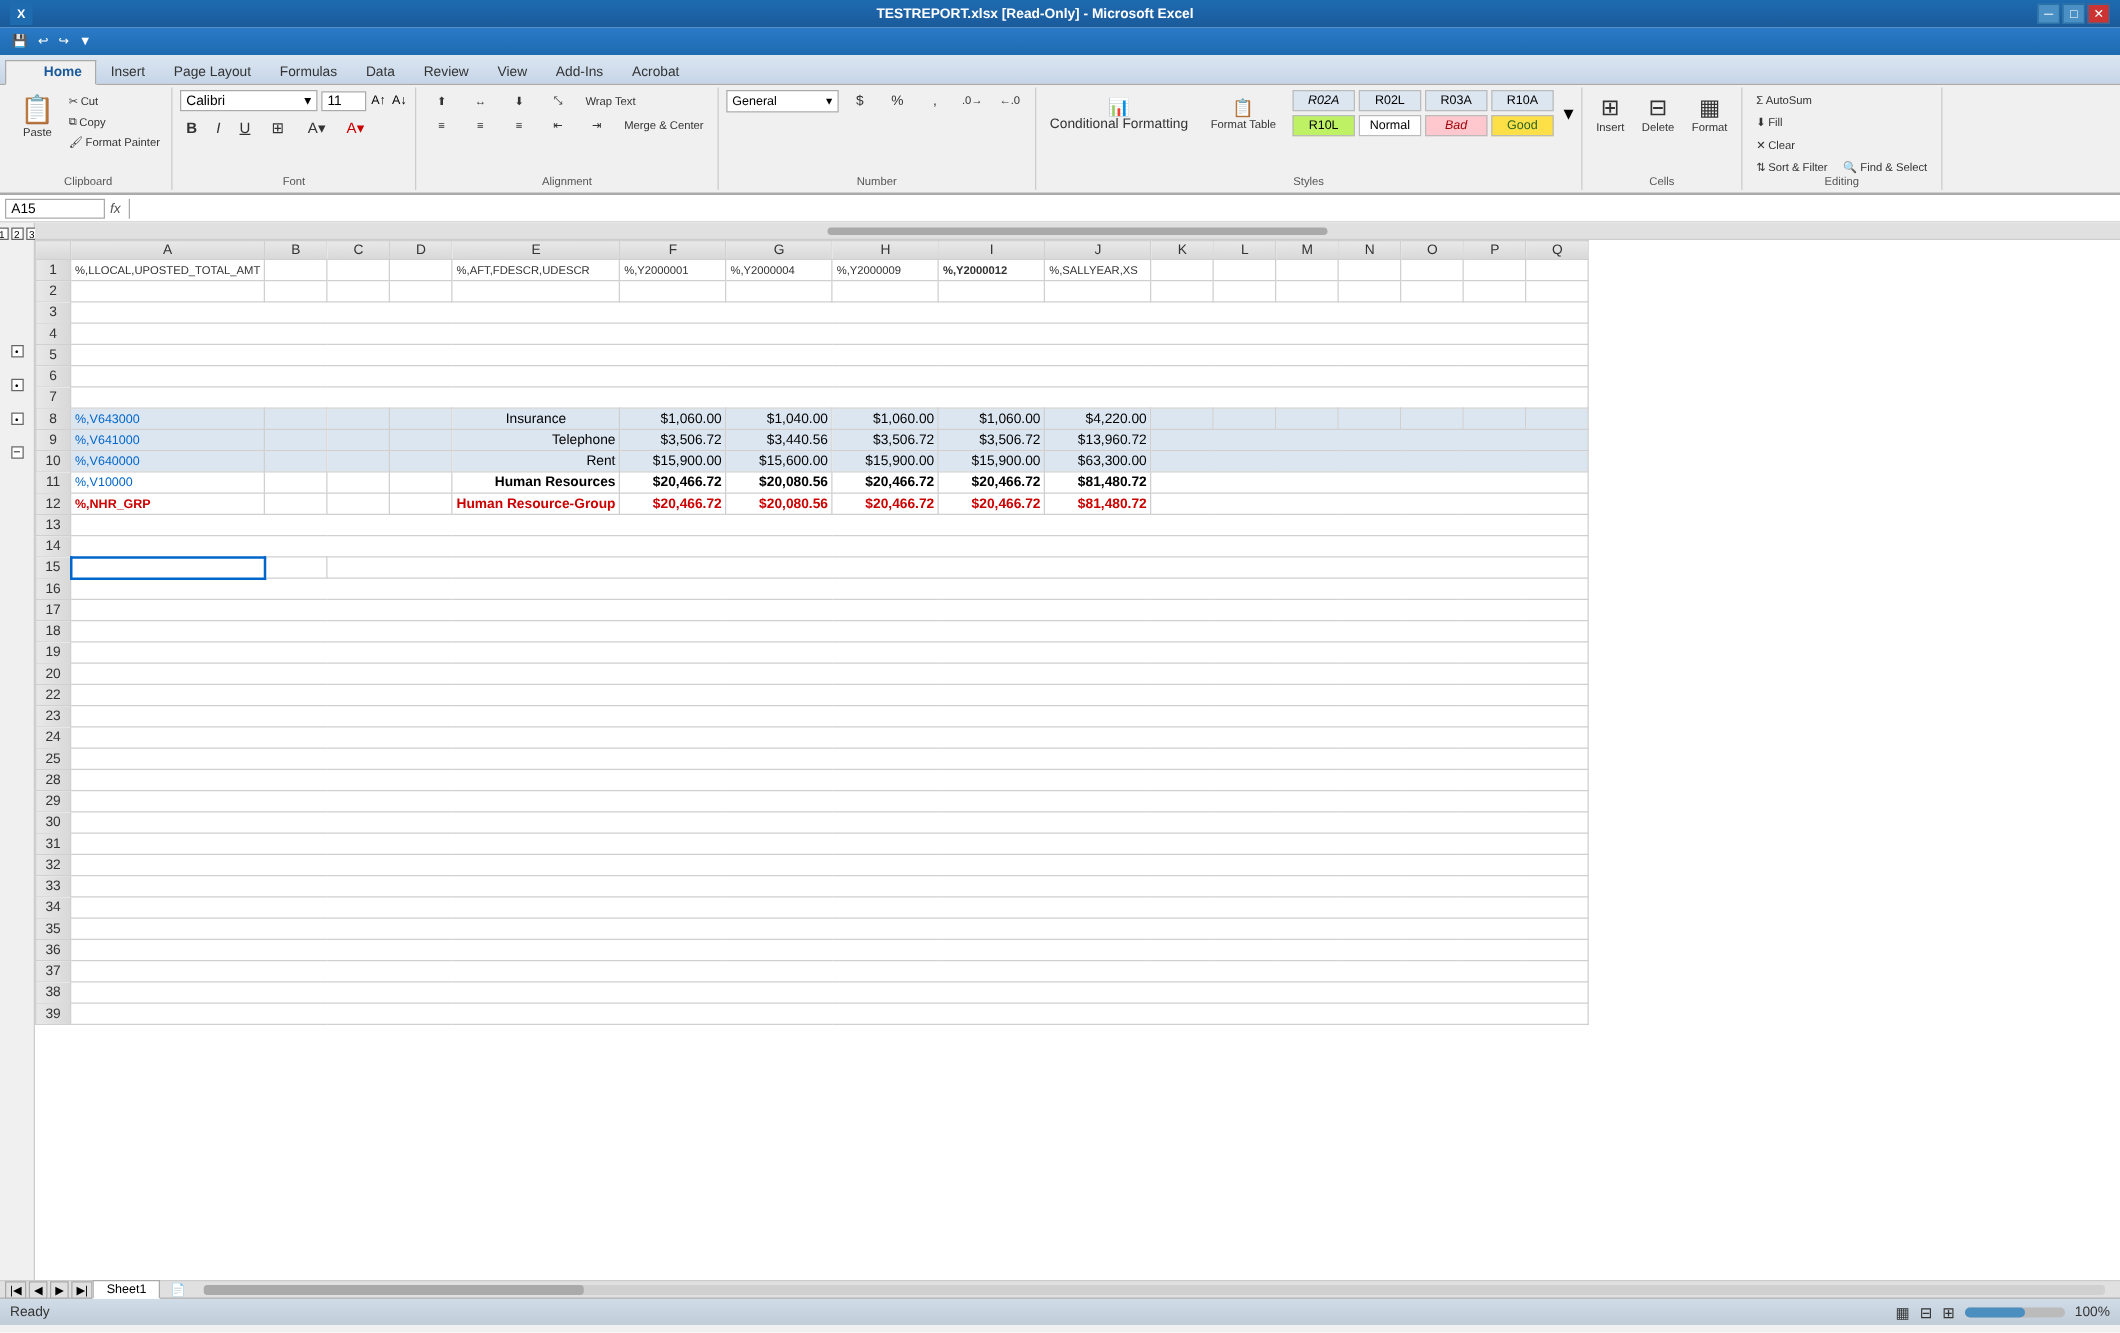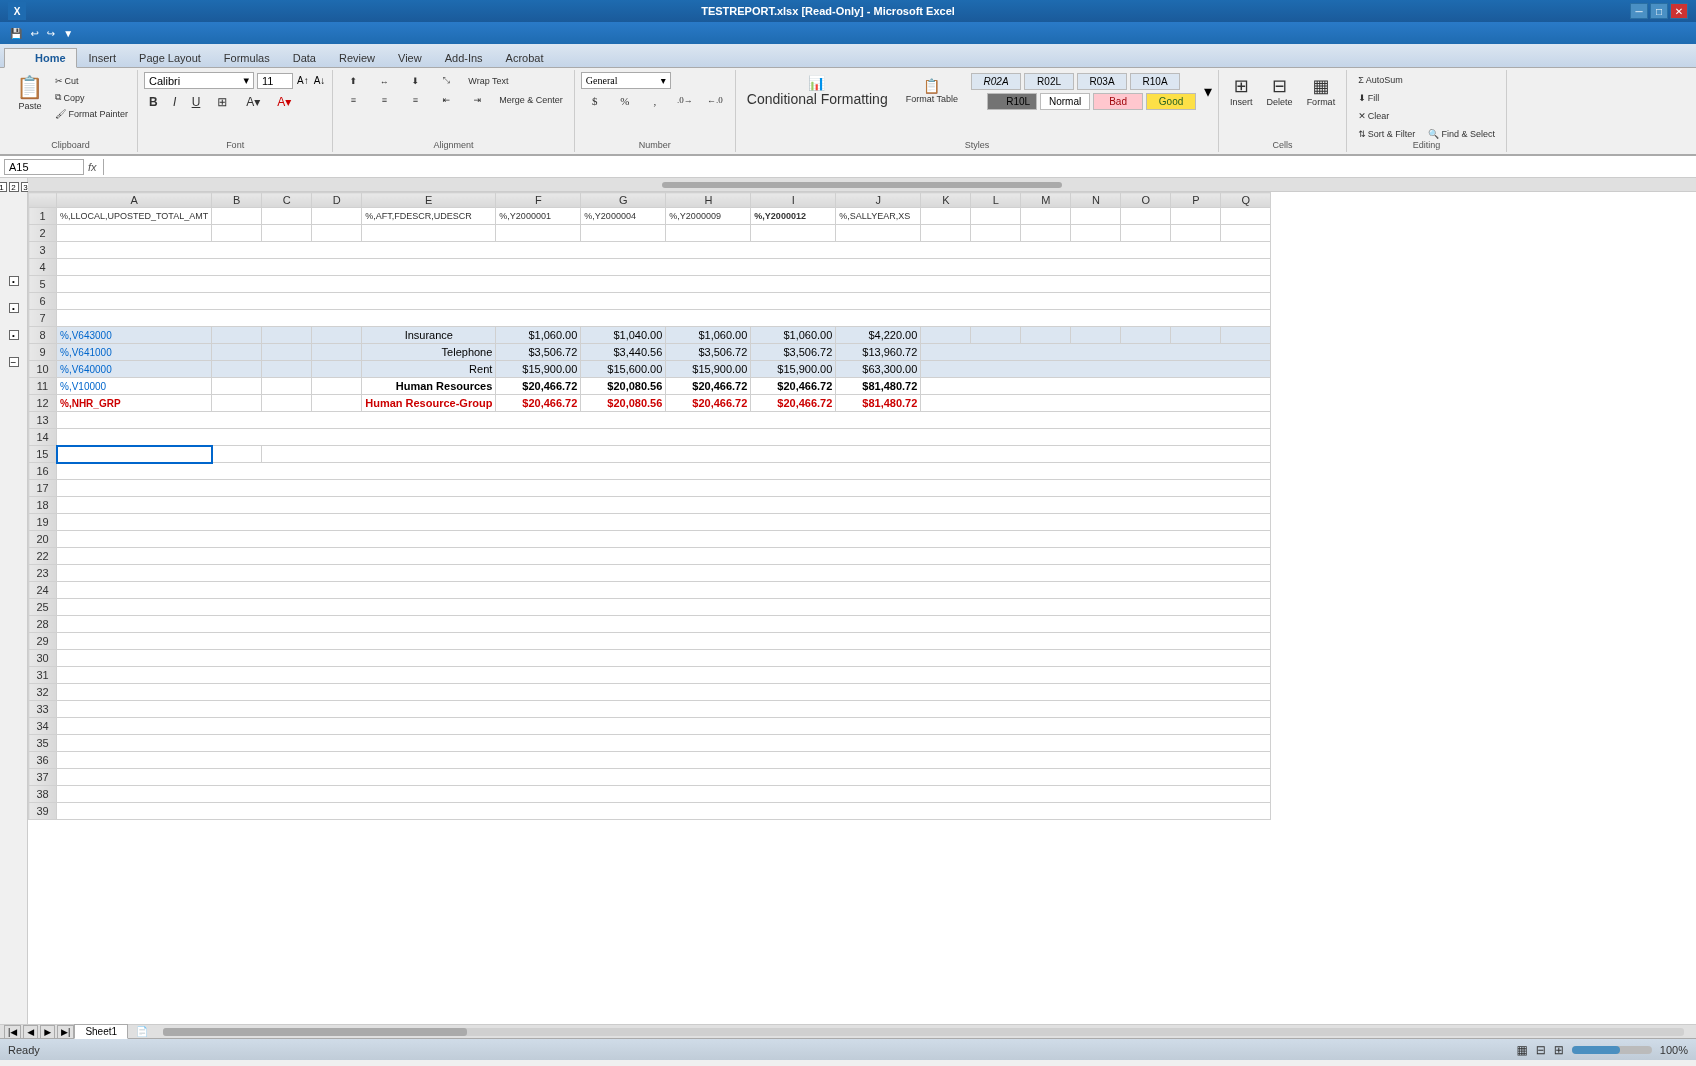--- a/index.html
+++ b/index.html
@@ -367,21 +367,21 @@
         <div class="ribbon-btn">⇥</div>
         <div class="ribbon-btn">
           <span style="font-size:9px;white-space:nowrap;">Merge &amp; Center</span>
         </div>
       </div>
     </div>
     <span class="ribbon-group-label">Alignment</span>
   </div>
 
   <div class="ribbon-group" style="min-width:90px;">
-    <div style="display:flex;flex-direction:column;gap:3px;width:100%;font-family:Liberation Serif, serif;">
+    <div style="display:flex;flex-direction:row;gap:3px;width:100%;">
       <div style="border:1px solid #aaa;padding:2px 4px;background:white;font-size:10px;display:flex;align-items:center;justify-content:space-between;width:90px;">
         <span>General</span>
         <span>▾</span>
       </div>
       <div style="display:flex;gap:2px;">
         <div class="ribbon-btn" style="font-size:11px;">$</div>
         <div class="ribbon-btn" style="font-size:11px;">%</div>
         <div class="ribbon-btn" style="font-size:11px;">,</div>
         <div class="ribbon-btn" style="font-size:9px;">.0→</div>
         <div class="ribbon-btn" style="font-size:9px;">←.0</div>
@@ -390,40 +390,40 @@
     <span class="ribbon-group-label">Number</span>
   </div>
 
   <div class="ribbon-group" style="min-width:400px;">
     <div style="display:flex;flex-direction:column;gap:2px;width:100%;">
 
       <div style="display:flex;align-items:center;gap:8px;">
         <div style="display:flex;flex-direction:column;align-items:center;gap:2px;">
           <div class="ribbon-btn" style="flex-direction:column;align-items:center;">
             <span style="font-size:14px;">📊</span>
-            <span style="font-size:14px;white-space:nowrap;">Conditional Formatting</span>
+            <span style="font-size:11px;white-space:nowrap;">Conditional Formatting</span>
           </div>
         </div>
         <div style="display:flex;flex-direction:column;align-items:center;gap:2px;">
           <div class="ribbon-btn" style="flex-direction:column;align-items:center;">
             <span style="font-size:14px;">📋</span>
             <span style="font-size:9px;white-space:nowrap;">Format Table</span>
           </div>
         </div>
         <div style="display:flex;flex-direction:column;gap:3px;">
           <div style="display:flex;gap:3px;">
             <div style="border:1px solid #bbb;padding:2px 6px;font-size:10px;background:#dce6f1;min-width:50px;text-align:center;cursor:pointer;font-style:italic;">R02A</div>
             <div style="border:1px solid #bbb;padding:2px 6px;font-size:10px;background:#dce6f1;min-width:50px;text-align:center;cursor:pointer;">R02L</div>
             <div style="border:1px solid #bbb;padding:2px 6px;font-size:10px;background:#dce6f1;min-width:50px;text-align:center;cursor:pointer;">R03A</div>
             <div style="border:1px solid #bbb;padding:2px 6px;font-size:10px;background:#dce6f1;min-width:50px;text-align:center;cursor:pointer;">R10A</div>
           </div>
           <div style="display:flex;gap:3px;">
-            <div style="border:1px solid #bbb;padding:2px 6px;font-size:10px;background:#737373;min-width:50px;text-align:right;cursor:pointer;margin-left:16px;">R10L</div>
+            <div style="border:1px solid #bbb;padding:2px 6px;font-size:10px;background:#bef264;min-width:50px;text-align:center;cursor:pointer;">R10L</div>
             <div class="style-normal" style="border:1px solid #bbb;padding:2px 6px;font-size:10px;min-width:50px;text-align:center;cursor:pointer;">Normal</div>
-            <div class="style-bad" style="border:1px solid #bbb;padding:2px 6px;font-size:10px;min-width:50px;text-align:center;cursor:pointer;">Bad</div>
+            <div class="style-bad" style="border:1px solid #bbb;padding:2px 6px;font-size:10px;min-width:50px;text-align:center;cursor:pointer;font-style:italic;">Bad</div>
             <div class="style-good" style="border:1px solid #bbb;padding:2px 6px;font-size:10px;min-width:50px;text-align:center;cursor:pointer;">Good</div>
           </div>
         </div>
         <div style="font-size:16px;cursor:pointer;">▾</div>
       </div>
     </div>
     <span class="ribbon-group-label">Styles</span>
   </div>
 
   <div class="ribbon-group" style="min-width:100px;">

